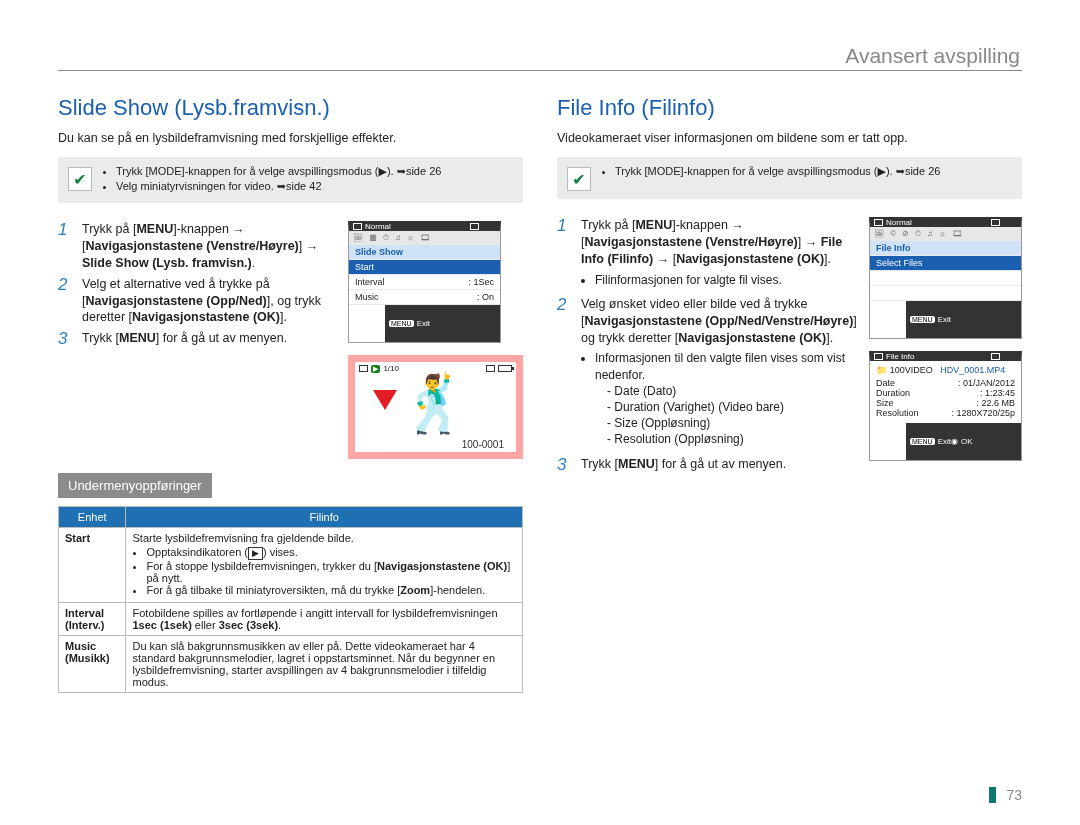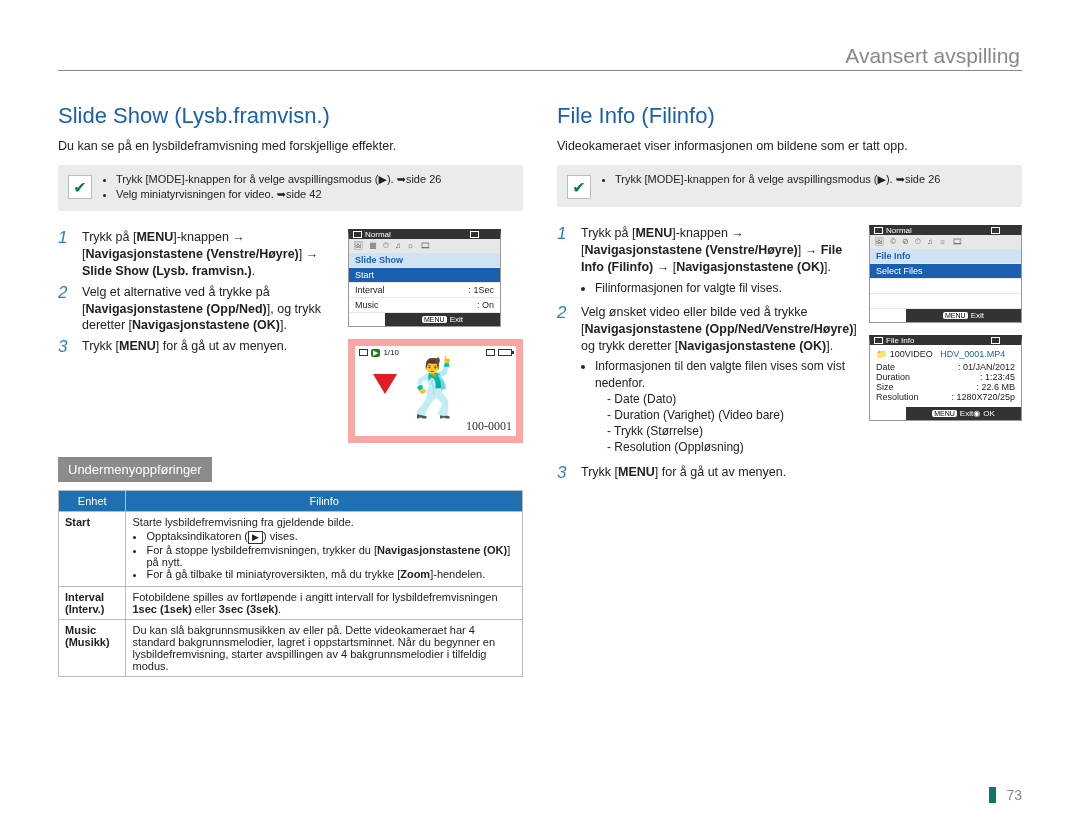--- a/index.html
+++ b/index.html
@@ -11,21 +11,21 @@
     background: #fff;
     color: #222;
     font-size: 12px;
     position: relative;
   }
   .page {
     padding: 70px 58px 40px 58px;
   }
   .topline {
     border-bottom: 1px solid #888;
-    margin-bottom: 32px;
+    margin-bottom: 24px;
     position: relative;
   }
   .toptitle {
     position: absolute;
     right: 0;
     bottom: 0px;
     font-size: 21px;
     color: #888;
     background:#fff;
     padding:0 2px 2px 6px;
@@ -121,21 +121,21 @@
     padding:2px 4px;
     font-size:8px;
     color:#666;
     display:flex;gap:6px;
   }
   .lcd .list{font-size:9px;}
   .lcd .list div{padding:2px 6px;border-bottom:1px solid #e8e8e8;}
   .lcd .list .hdr{background:#d0e3f6;color:#1a5fb0;font-weight:bold;}
   .lcd .list .sel{background:#1a5fb0;color:#fff;}
   .lcd .kv{display:flex;justify-content:space-between;}
-  .lcd .foot{background:#333;color:#fff;font-size:8px;padding:2px 4px;display:flex;justify-content:center;margin-left:36px;}
+  .lcd .foot{background:#333;color:#fff;font-size:8px;padding:14px 4px;display:flex;justify-content:flex-start;margin-left:36px;}
   .lcd .foot span{display:inline-flex;align-items:center;gap:3px;}
   .lcd .menu-pill{background:#fff;color:#000;border-radius:2px;font-size:7px;padding:0 2px;}
   .lcd-photo{
     width:175px;height:104px;
     border:7px solid #fca5a5;
     background:#fff;
     position:relative;
     overflow:hidden;
   }
   .dancer{
@@ -144,21 +144,21 @@
     font-size:56px;color:#999;
   }
   .red-tri{
     position:absolute;left:18px;top:28px;
     width:0;height:0;
     border-left:12px solid transparent;
     border-right:12px solid transparent;
     border-top:20px solid #e31b23;
   }
   .lcd-photo .toprow{position:absolute;top:2px;left:4px;right:4px;display:flex;justify-content:space-between;font-size:8px;color:#111;align-items:center;}
-  .lcd-photo .botrow{position:absolute;bottom:2px;right:4px;font-size:12px;color:#333;font-family:Liberation Serif, serif;}
+  .lcd-photo .botrow{position:absolute;bottom:2px;right:12px;font-size:10px;color:#333;}
   .lcd-photo .badge{background:#1a7f1a;color:#fff;border-radius:2px;padding:0 2px;font-size:7px;}
   .batt{display:inline-block;width:14px;height:7px;border:1px solid #333;position:relative;}
   .batt:after{content:"";position:absolute;right:-3px;top:1px;width:2px;height:3px;background:#333;}
   .sq-ic{display:inline-block;width:9px;height:7px;border:1px solid #fff;}
   .sq-ic.dark{border-color:#333;}
   .folder-ic{display:inline-block;color:#c98b1a;font-size:9px;}
   .page-num{
     position:absolute;
     right:58px;bottom:22px;
     font-size:14px;color:#888;
@@ -314,21 +314,21 @@
             </div>
           </div>
           <div class="step-row">
             <div class="step-num">2</div>
             <div class="step-body">
               Velg ønsket video eller bilde ved å trykke [<b>Navigasjonstastene (Opp/Ned/Venstre/Høyre)</b>] og trykk deretter [<b>Navigasjonstastene (OK)</b>].
               <ul>
                 <li>Informasjonen til den valgte filen vises som vist nedenfor.
                   <div class="sub">- Date (Dato)</div>
                   <div class="sub">- Duration (Varighet) (Video bare)</div>
-                  <div class="sub">- Trykk (Størrelse)</div>
+                  <div class="sub">- Size (Oppløsning)</div>
                   <div class="sub">- Resolution (Oppløsning)</div>
                 </li>
               </ul>
             </div>
           </div>
           <div class="step-row">
             <div class="step-num">3</div>
             <div class="step-body">Trykk [<b>MENU</b>] for å gå ut av menyen.</div>
           </div>
         </div>

